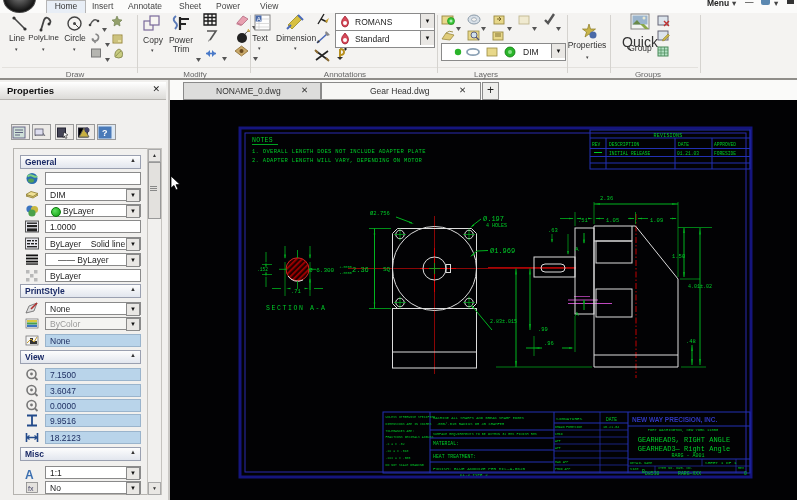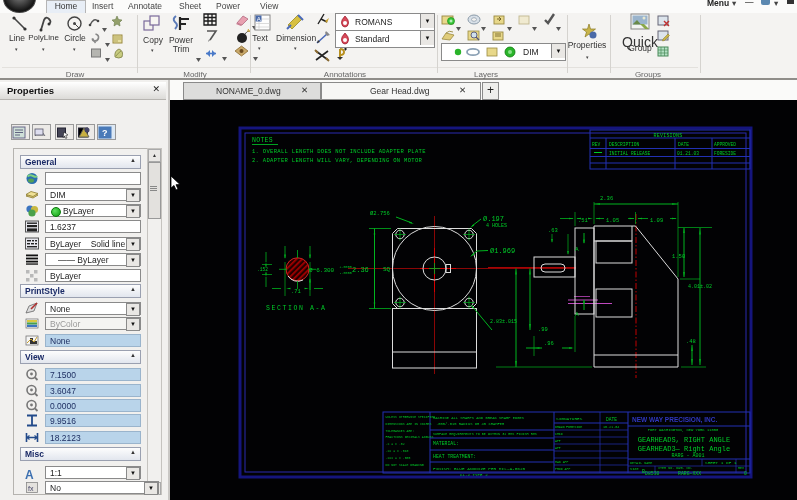--- a/index.html
+++ b/index.html
@@ -630,21 +630,21 @@
         <span style="position:absolute;left:17px;top:1px;white-space:nowrap;">ByLayer</span>
         <div class="darrow" style="top:0px;right:0px;height:11px;line-height:11px;">▼</div>
       </div>
 <div class="abs" style="left:25px;top:139px;width:15px;height:13px;"><svg width="14" height="13" viewBox="0 0 14 13">
           <rect x="0.5" y="1" width="13" height="11" fill="#e8e8ee" stroke="#555"></rect>
           <rect x="2" y="2.5" width="10" height="1.4" fill="#222"></rect>
           <rect x="2" y="5" width="10" height="2.2" fill="#222"></rect>
           <rect x="2" y="8.4" width="10" height="3" fill="#222"></rect>
         </svg></div>
 <div class="abs" style="left:45px;top:140px;width:94px;height:11px;background:#fff;border:1px solid #8a8a8a;font-size:8.5px;color:#222;">
-        <span style="position:absolute;left:4px;top:1px;white-space:nowrap;">1.6237</span>
+        <span style="position:absolute;left:4px;top:1px;white-space:nowrap;">1.0000</span>
       </div>
 <div class="abs" style="left:25px;top:156px;width:15px;height:13px;"><svg width="14" height="13" viewBox="0 0 14 13">
           <rect x="0.5" y="1" width="13" height="11" fill="#e8e8ee" stroke="#555"></rect>
           <rect x="2" y="3" width="4" height="1.4" fill="#222"></rect>
           <rect x="7" y="3" width="2" height="1.4" fill="#222"></rect>
           <rect x="10" y="3" width="2" height="1.4" fill="#222"></rect>
           <rect x="2" y="6" width="3" height="1.4" fill="#222"></rect>
           <rect x="6" y="6" width="3" height="1.4" fill="#222"></rect>
           <rect x="10" y="6" width="2" height="1.4" fill="#222"></rect>
           <rect x="2" y="9" width="10" height="1.4" fill="#222"></rect>
@@ -752,21 +752,21 @@
       </div>
 <div class="abs" style="left:25px;top:385px;width:15px;height:13px;"><span style="font-size:12px;font-weight:bold;color:#3b6fb0;line-height:12px;">A</span></div>
 <div class="abs" style="left:45px;top:386px;width:94px;height:11px;background:#fff;border:1px solid #8a8a8a;font-size:8.5px;color:#222;">
         <span style="position:absolute;left:4px;top:1px;white-space:nowrap;">1:1</span>
         <div class="darrow" style="top:0px;right:0px;height:11px;line-height:11px;">▼</div>
       </div>
 <div class="abs" style="left:25px;top:400px;width:15px;height:13px;"><svg width="14" height="13" viewBox="0 0 14 13">
           <rect x="1.5" y="1.5" width="11" height="10" fill="#e4e2de" stroke="#888" stroke-width="0.8"></rect>
           <text x="3" y="9.5" font-size="7" fill="#446">fx</text>
         </svg></div>
-<div class="abs" style="left:45px;top:401px;width:94px;height:11px;background:#fff;border:1px solid #8a8a8a;font-size:8.5px;color:#222;padding-left:18px;">
+<div class="abs" style="left:45px;top:401px;width:94px;height:11px;background:#fff;border:1px solid #8a8a8a;font-size:8.5px;color:#222;">
         <span style="position:absolute;left:4px;top:1px;white-space:nowrap;">No</span>
         <div class="darrow" style="top:0px;right:0px;height:11px;line-height:11px;">▼</div>
       </div>
 </div>
 </div>
 
 <svg class="abs" style="left:170px;top:175px;" width="12" height="17" viewBox="0 0 12 17">
     <path d="M1 1 L1 13 L4 10.5 L6 15 L8 14 L6 9.7 L10 9.5 Z" fill="#fff" stroke="#000" stroke-width="0.8"></path>
   </svg>
 

